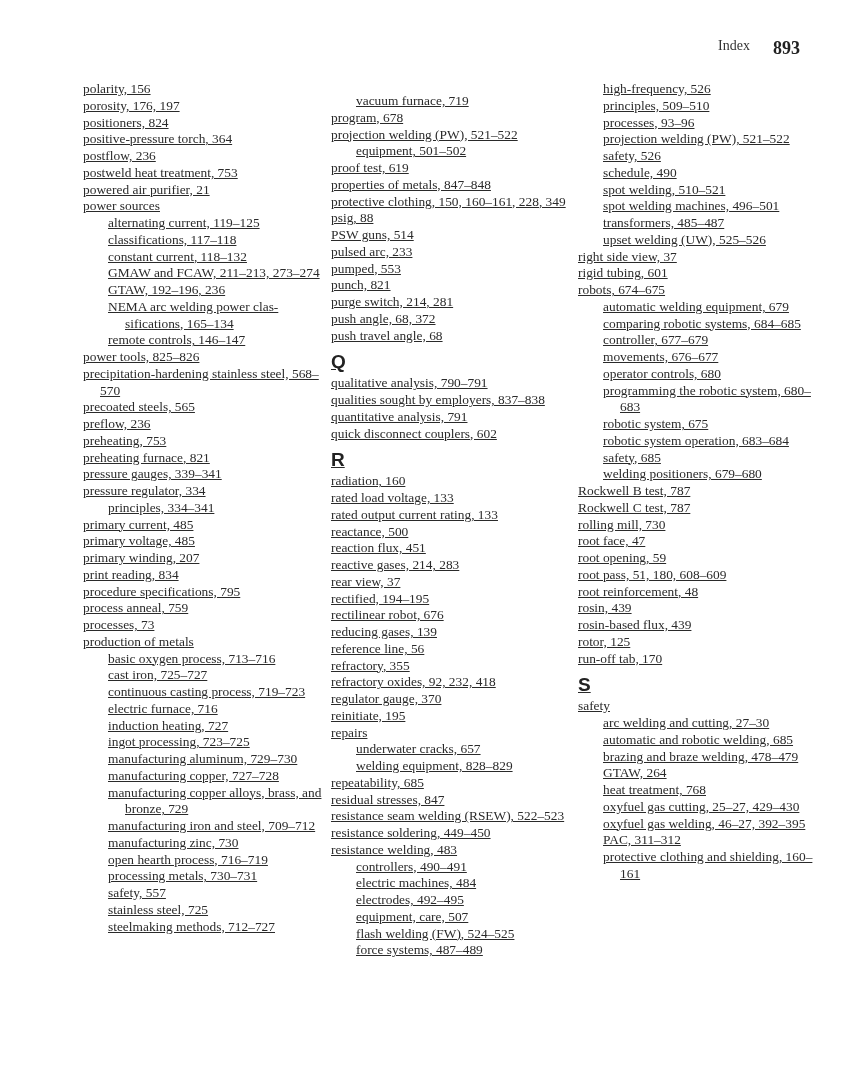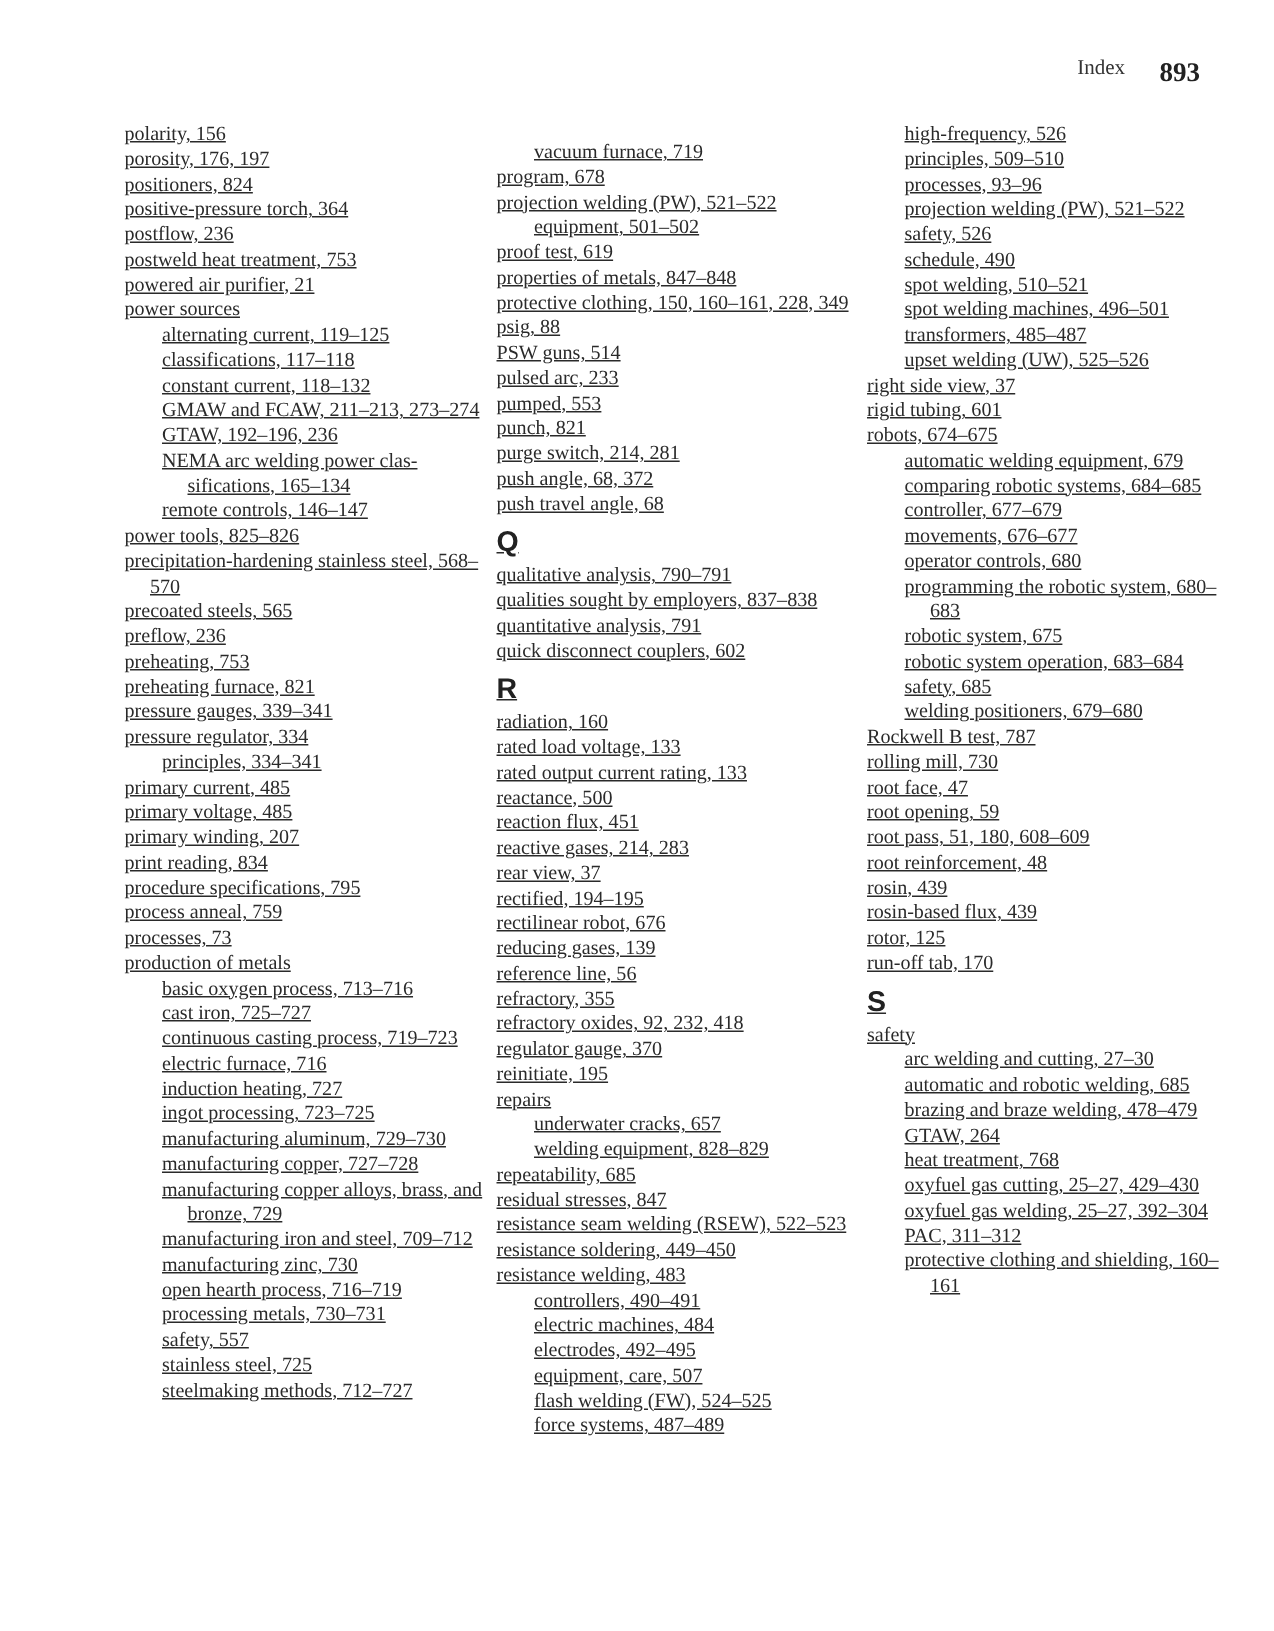--- a/index.html
+++ b/index.html
@@ -145,33 +145,34 @@
     <div class="entry l1">comparing robotic systems, 684–685</div>
     <div class="entry l1">controller, 677–679</div>
     <div class="entry l1">movements, 676–677</div>
     <div class="entry l1">operator controls, 680</div>
     <div class="entry l1">programming the robotic system, 680–683</div>
     <div class="entry l1">robotic system, 675</div>
     <div class="entry l1">robotic system operation, 683–684</div>
     <div class="entry l1">safety, 685</div>
     <div class="entry l1">welding positioners, 679–680</div>
     <div class="entry l0">Rockwell B test, 787</div>
+    <div class="entry l0">Rockwell C test, 787</div>
     <div class="entry l0">rolling mill, 730</div>
     <div class="entry l0">root face, 47</div>
     <div class="entry l0">root opening, 59</div>
     <div class="entry l0">root pass, 51, 180, 608–609</div>
     <div class="entry l0">root reinforcement, 48</div>
     <div class="entry l0">rosin, 439</div>
     <div class="entry l0">rosin-based flux, 439</div>
     <div class="entry l0">rotor, 125</div>
     <div class="entry l0">run-off tab, 170</div>
     <div class="letter">S</div>
     <div class="entry l0">safety</div>
     <div class="entry l1">arc welding and cutting, 27–30</div>
     <div class="entry l1">automatic and robotic welding, 685</div>
     <div class="entry l1">brazing and braze welding, 478–479</div>
     <div class="entry l1">GTAW, 264</div>
     <div class="entry l1">heat treatment, 768</div>
     <div class="entry l1">oxyfuel gas cutting, 25–27, 429–430</div>
-    <div class="entry l1">oxyfuel gas welding, 25–27, 392–304</div>
+    <div class="entry l1">oxyfuel gas welding, 46–27, 392–395</div>
     <div class="entry l1">PAC, 311–312</div>
     <div class="entry l1">protective clothing and shielding, 160–161</div>
   </div>
 
 </body></html>

